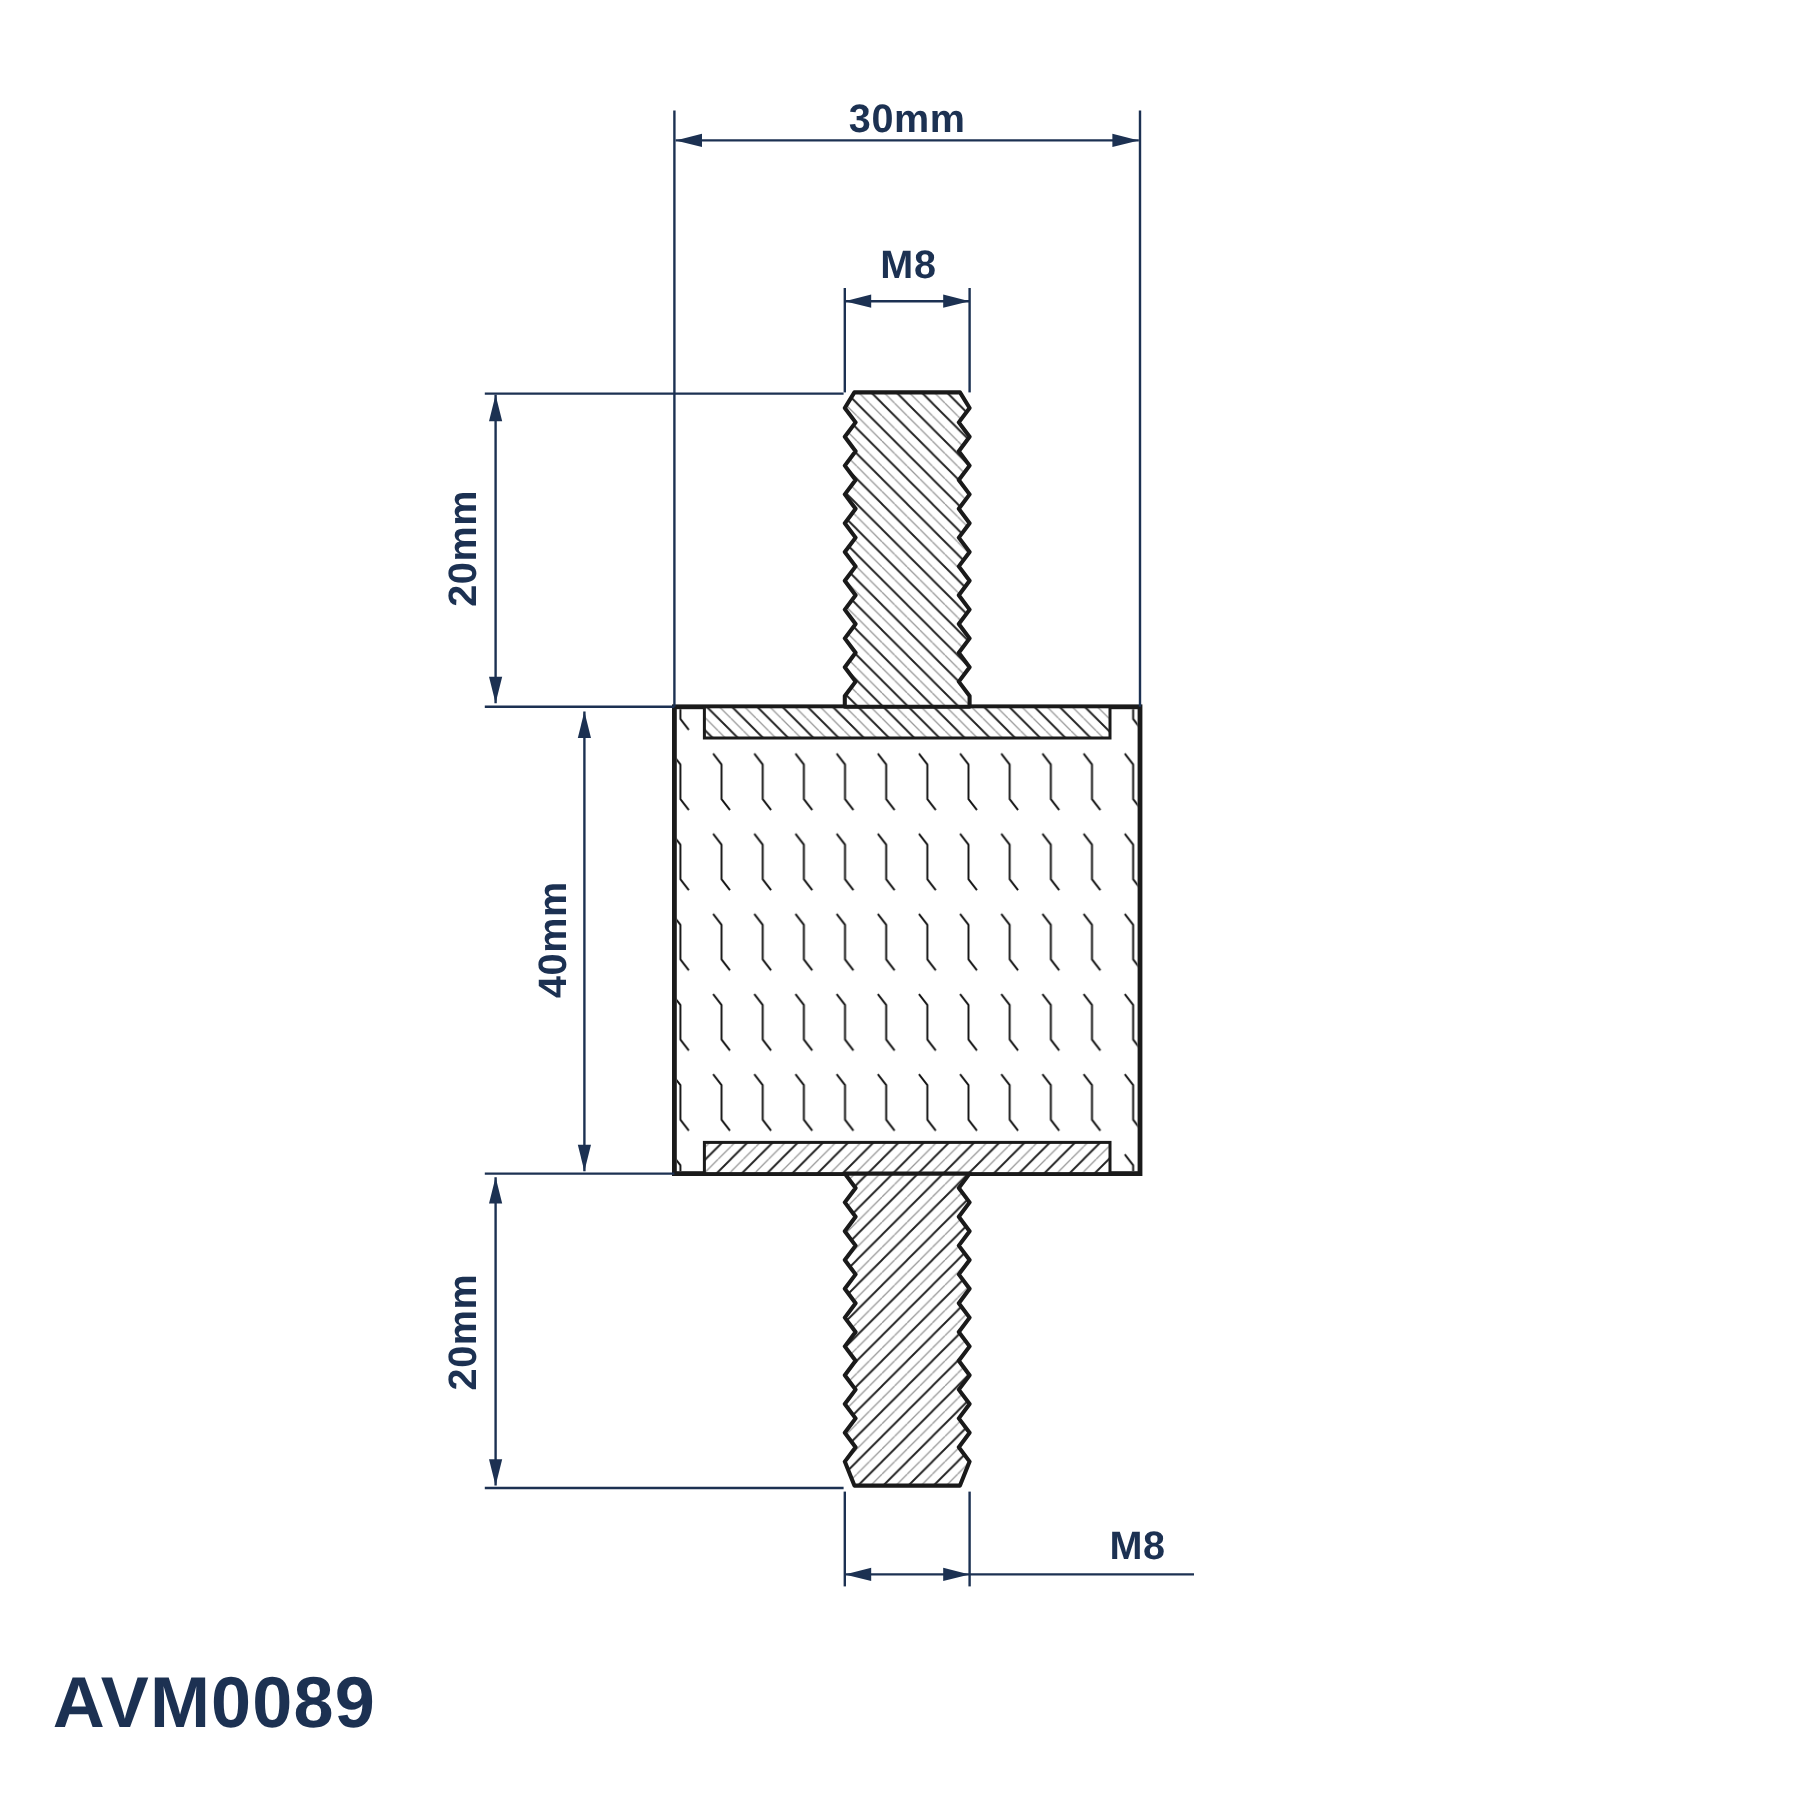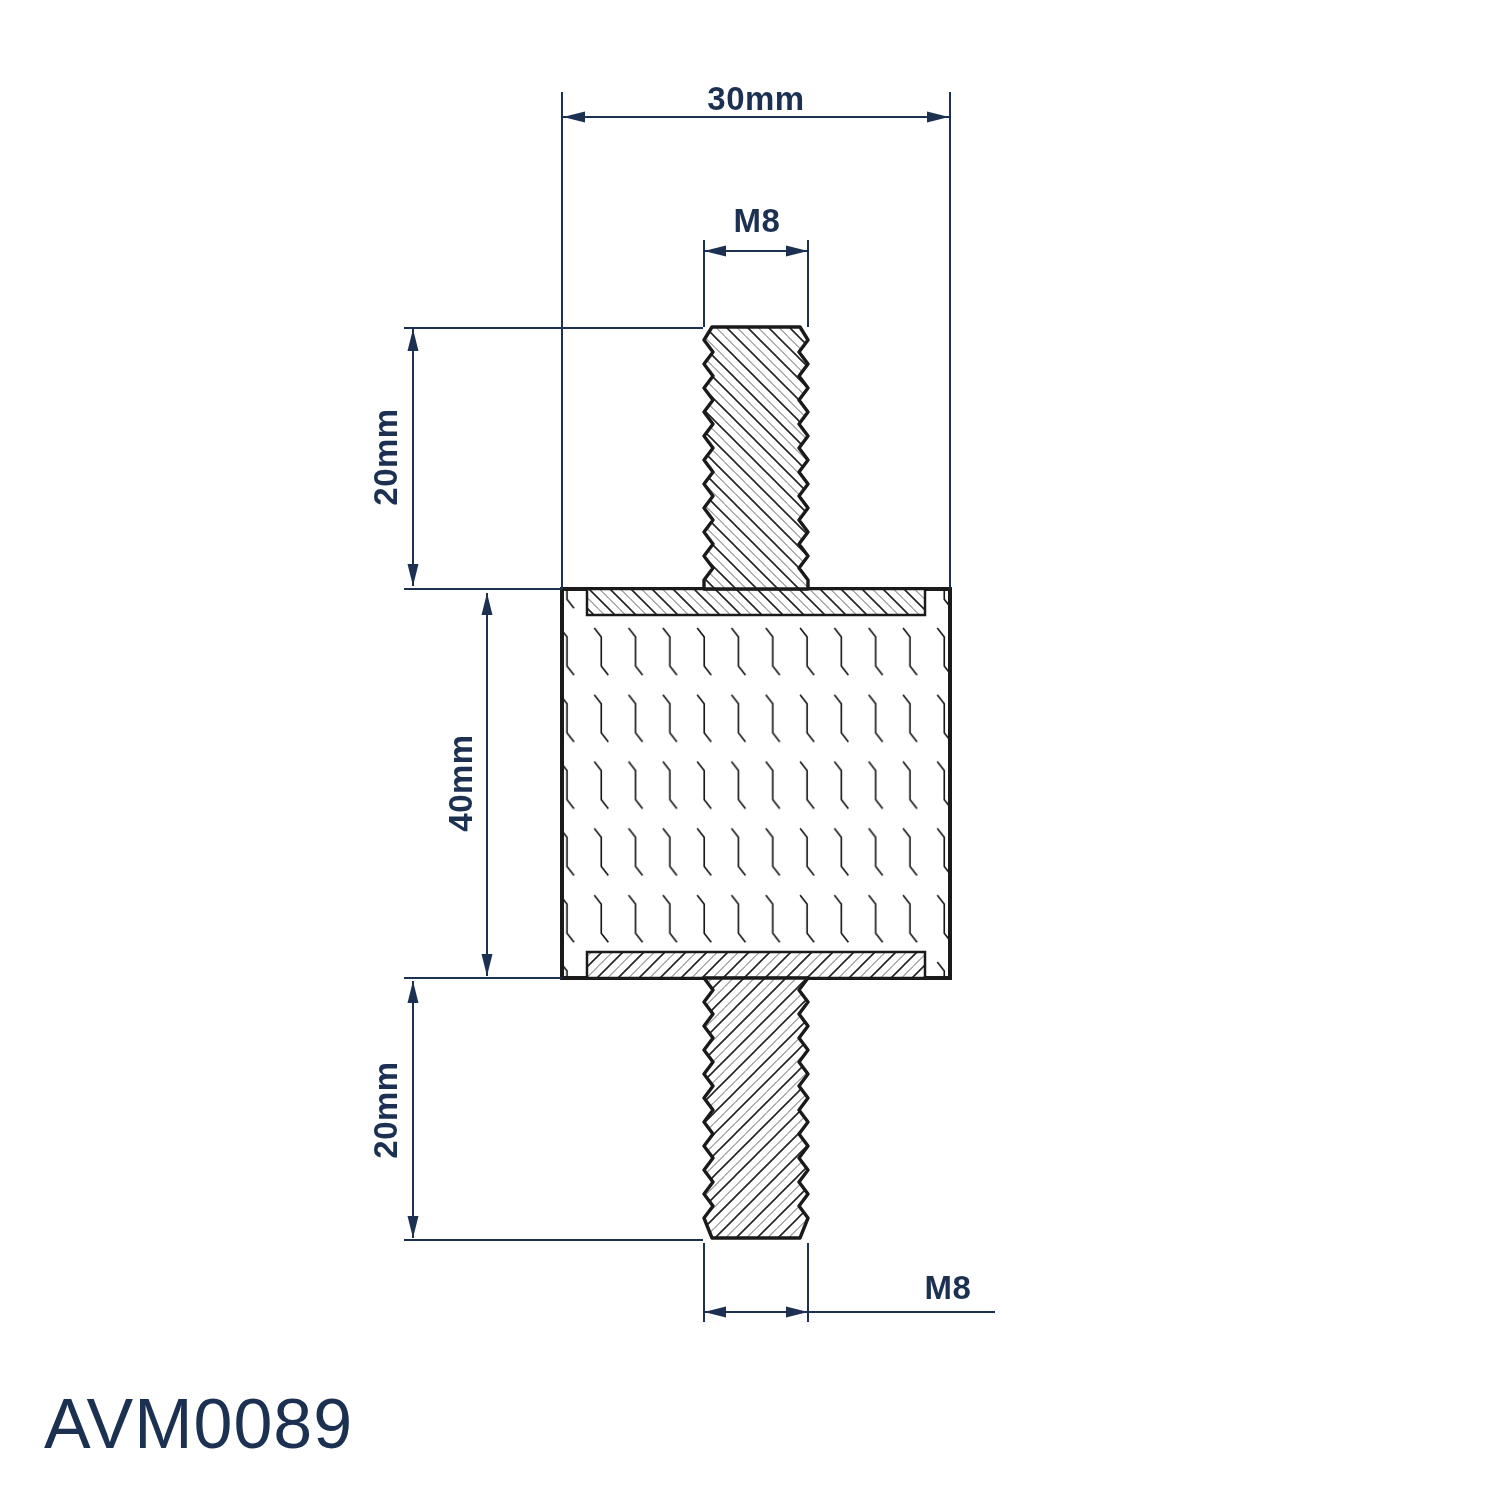--- a/index.html
+++ b/index.html
@@ -2,21 +2,21 @@
 <html><head>
 <meta charset="utf-8">
 <style>
   html,body{margin:0;padding:0;background:#fff;}
   .canvas{position:relative;width:1500px;height:1500px;background:#ffffff;overflow:hidden;
           font-family:"Liberation Sans",sans-serif;}
   svg{position:absolute;left:0;top:0;}
   .lbl{position:absolute;font-weight:700;font-size:33px;white-space:nowrap;
        transform:translate(-50%,-50%);letter-spacing:0.5px;}
   .lbl.rot{transform:translate(-50%,-50%) rotate(-90deg);}
-  .part-no{position:absolute;font-weight:400;font-size:70px;letter-spacing:1px;white-space:nowrap;}
+  .part-no{position:absolute;font-weight:700;font-size:60px;letter-spacing:1px;white-space:nowrap;}
 </style>
 </head>
 <body>
 
 <div class="canvas">
 
   <svg width="1500" height="1500" viewBox="0 0 1500 1500">
     <defs>
 
       <pattern id="pat-hd" patternUnits="userSpaceOnUse" width="21" height="21">

